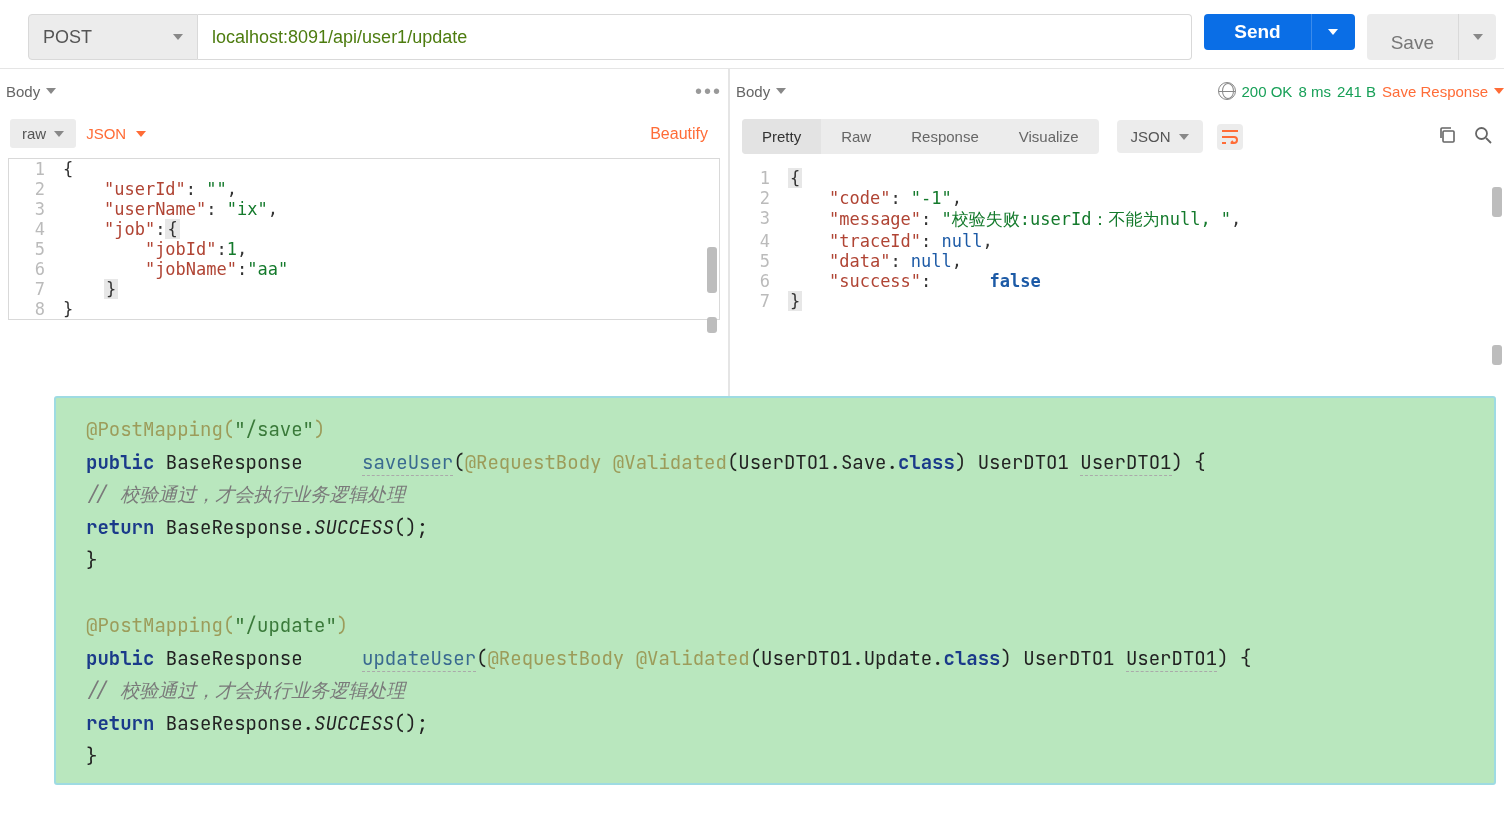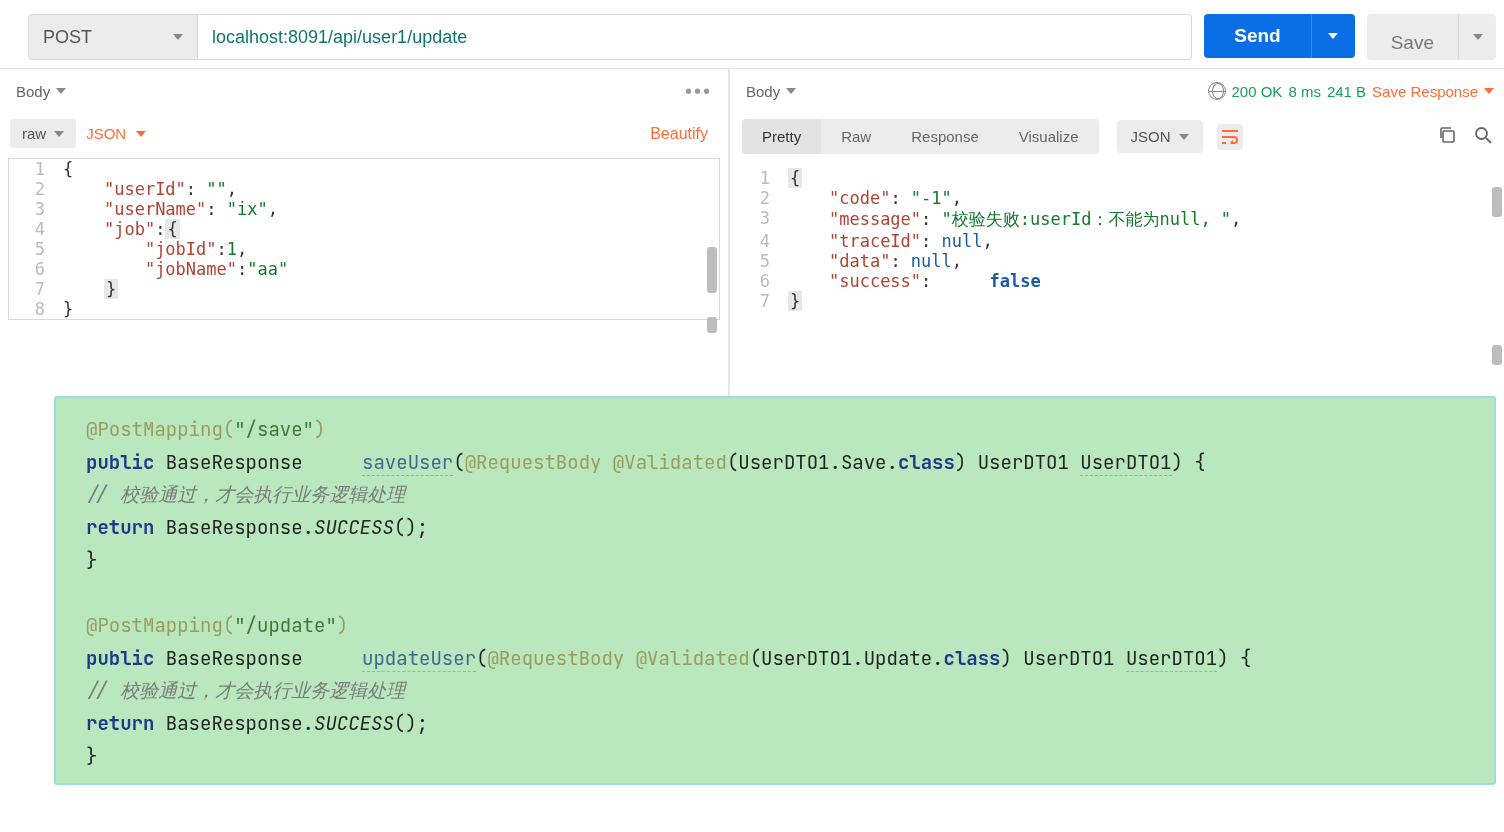--- a/index.html
+++ b/index.html
@@ -2,34 +2,34 @@
 <html><head>
 <meta charset="utf-8">
 <style>
   * { box-sizing: border-box; margin: 0; padding: 0; }
   html, body { width: 1504px; height: 832px; font-family: "Segoe UI", Arial, sans-serif; background: #fff; color: #333; }
   body { display: flex; flex-direction: column; }
 
   
   .topbar { display: flex; gap: 12px; padding: 14px 8px 8px 8px; }
   .method-select { display: flex; align-items: center; justify-content: space-between; width: 170px; height: 46px; background: #ececec; border: 1px solid #d9d9d9; border-radius: 4px 0 0 4px; padding: 0 14px; font-size: 18px; color: #555; cursor: pointer; margin-left: 20px; }
-  .url-input { flex: 1; height: 46px; border: 1px solid #d9d9d9; border-left: none; border-radius: 0 4px 4px 0; margin-left: -12px; background: #fff; font-size: 18px; color: #0f766e; padding: 0 14px; }
-  .send-btn { display: flex; align-items: center; height: 44px; background: #0a6ee6; color: #fff; border-radius: 4px; font-size: 19px; font-weight: 600; cursor: pointer; }
+  .url-input { flex: 1; height: 46px; border: 1px solid #d9d9d9; border-left: none; border-radius: 0 4px 4px 0; margin-left: -12px; background: #fff; font-size: 18px; color: #4d7c0f; padding: 0 14px; }
+  .send-btn { display: flex; align-items: center; height: 36px; background: #0a6ee6; color: #fff; border-radius: 4px; font-size: 19px; font-weight: 600; cursor: pointer; }
   .send-btn .txt { padding: 0 30px; }
   .send-btn .caret { width: 44px; height: 46px; display:flex;align-items:center;justify-content:center; border-left: 1px solid rgba(255,255,255,.2);}
   .save-btn { display: flex; align-items: center; height: 46px; background: #ececec; color: #777; border-radius: 4px; font-size: 19px; cursor: pointer; }
   .save-btn .txt { padding: 0 24px; margin-top: 12px; }
   .save-btn .caret { width: 38px; height:46px; display:flex;align-items:center;justify-content:center; border-left: 1px solid #d9d9d9; }
 
   
   .panes { display: flex; height: 328px; border-top: 1px solid #e5e5e5; border-bottom: none; }
   .pane-left { width: 730px; border-right: 2px solid #e5e5e5; position:relative; }
   .pane-right { flex: 1; position:relative; }
 
-  .pane-header { display: flex; align-items: center; height: 44px; padding: 0 10px; font-size: 15px; color: #666; }
+  .pane-header { display: flex; align-items: center; height: 44px; padding: 0 0; font-size: 15px; color: #666; }
   .body-tab { display: flex; align-items: center; gap: 6px; padding: 4px 6px; cursor: pointer; }
   .dots { margin-left: auto; font-size: 20px; color: #999; letter-spacing: 2px; cursor: pointer; padding: 0 6px;}
   .res-meta { margin-left: auto; display:flex; align-items:center; gap:6px; font-size:15px;}
   .globe-ico { width:18px;height:18px;border:1.5px solid #888;border-radius:50%; position:relative;}
   .globe-ico::before{content:"";position:absolute;left:0;right:0;top:50%;border-top:1.5px solid #888;}
   .globe-ico::after{content:"";position:absolute;top:0;bottom:0;left:50%;width:10px;margin-left:-5px;border:1.5px solid #888;border-radius:50%;}
   .status-ok{color:#18a058;}
   .save-resp{color:#ff6c37;display:flex;align-items:center;gap:6px;cursor:pointer;}
 
   .req-toolbar { display:flex; align-items:center; gap:10px; padding:6px 10px; }

